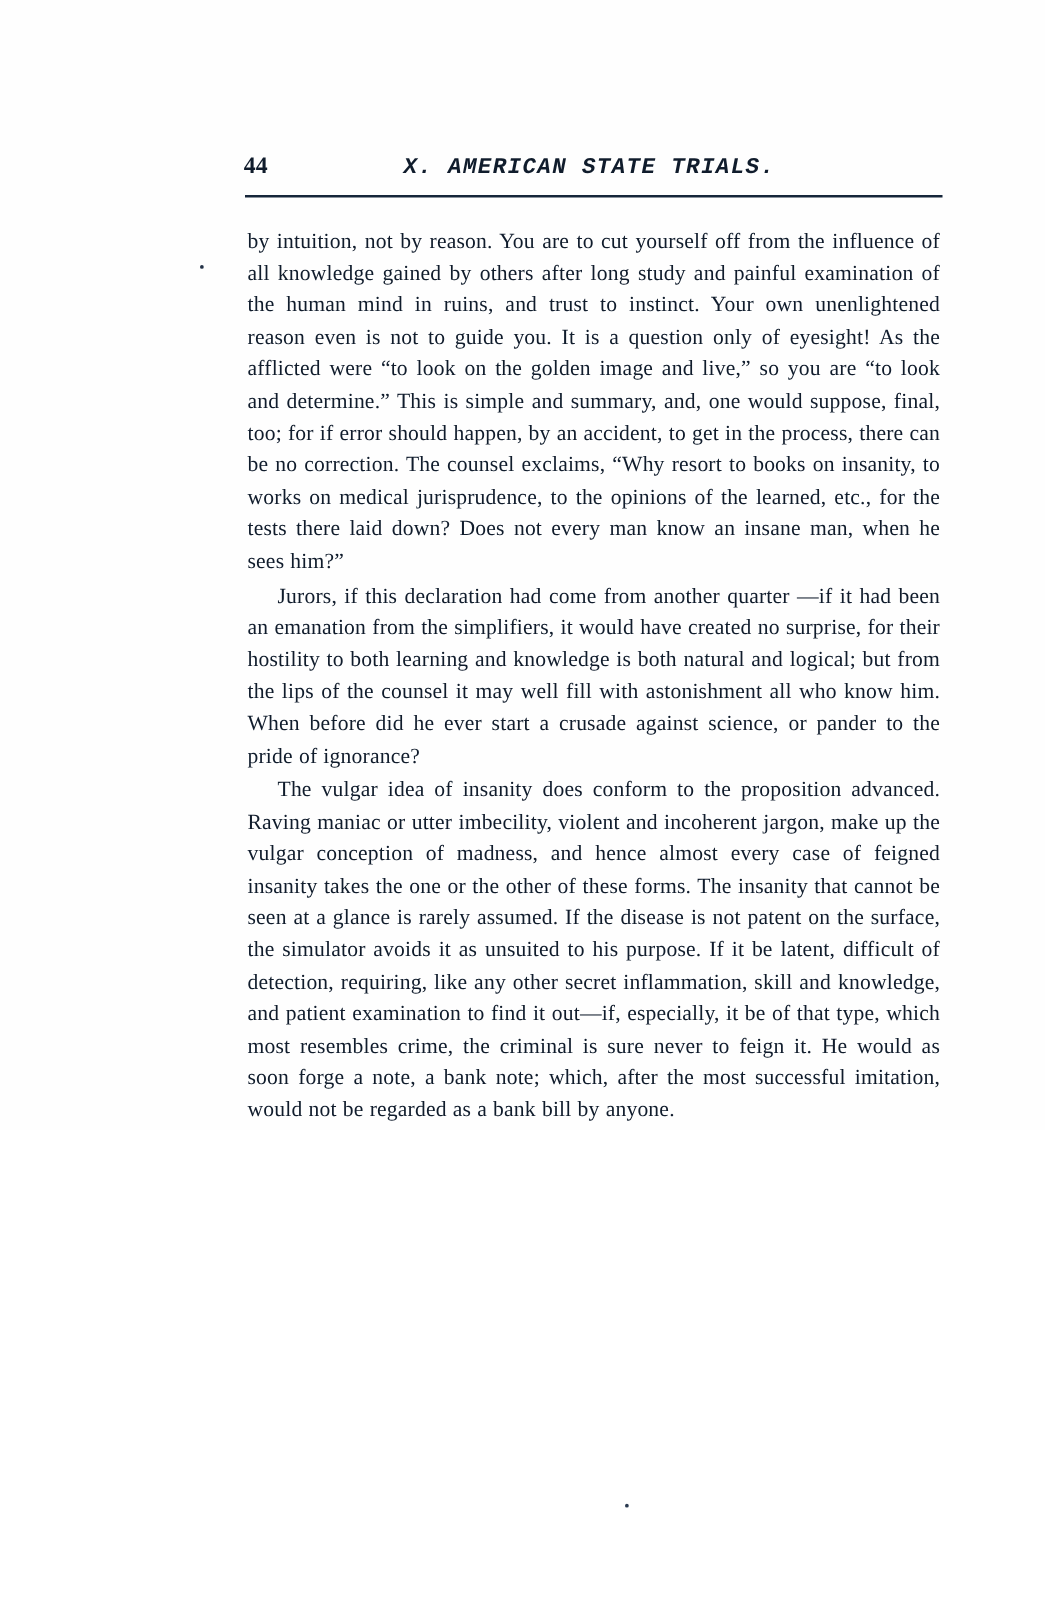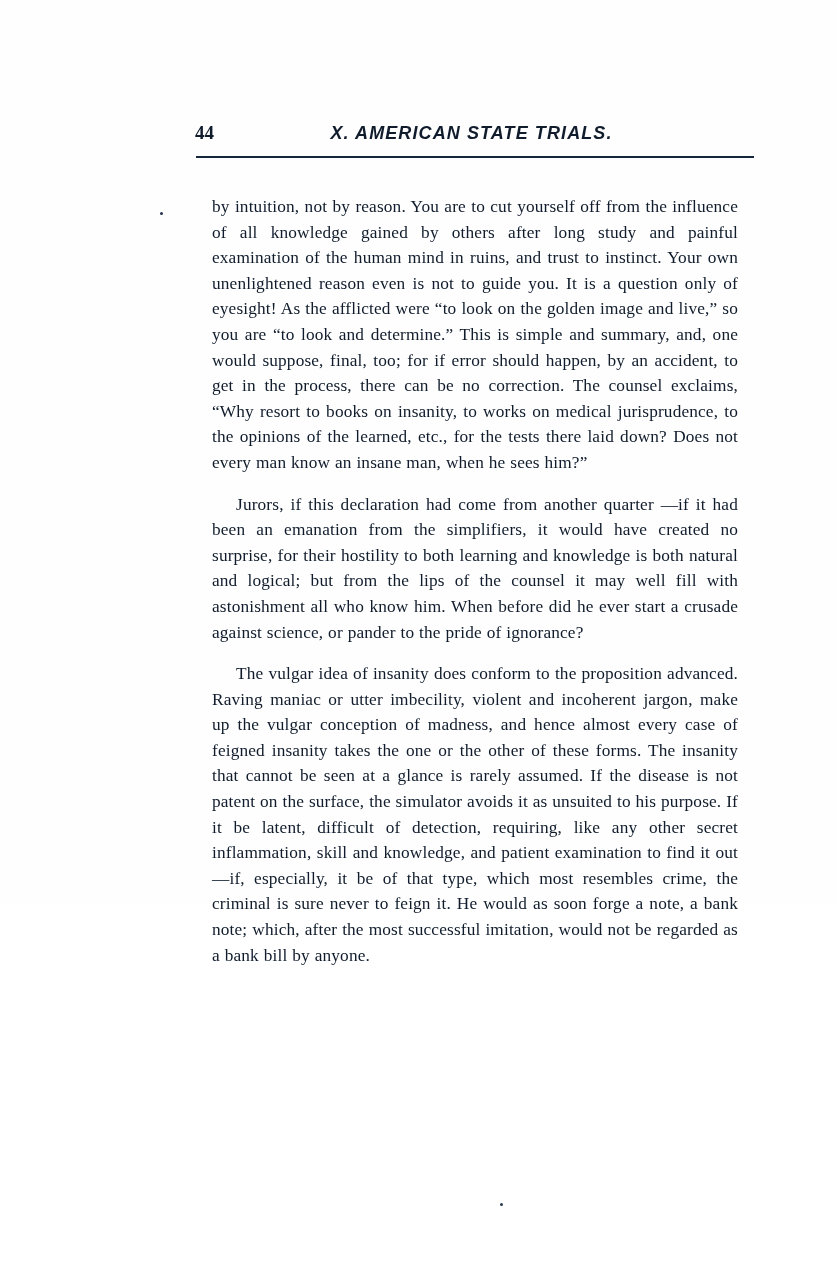--- a/index.html
+++ b/index.html
@@ -32,21 +32,21 @@
   .folio {
     font-family: "Liberation Serif", serif;
     font-weight: bold;
     font-size: 19px;
     color: #101c2c;
     letter-spacing: 0px;
   }
   .running-head {
     flex: 1;
     text-align: center;
-    font-family: Liberation Sans, sans-serif;
+    font-family: Liberation Mono, monospace;
     font-style: italic;
     font-weight: bold;
     font-size: 18px;
     letter-spacing: 1.1px;
     color: #101c2c;
     padding-right: 26px;
   }
   .rule {
     position: absolute;
     left: 196px;
@@ -55,21 +55,21 @@
     height: 2px;
     background: #16263a;
   }
   .body-col {
     position: absolute;
     left: 196px;
     top: 178px;
     width: 558px;
   }
   .para {
-    margin: 16px;
+    margin: 2px;
     font-family: "Liberation Serif", serif;
     font-size: 17.3px;
     line-height: 25.6px;
     text-align: justify;
     text-justify: inter-word;
     color: #101c2c;
     letter-spacing: 0.15px;
     word-spacing: 0.4px;
   }
   .para.indent {

